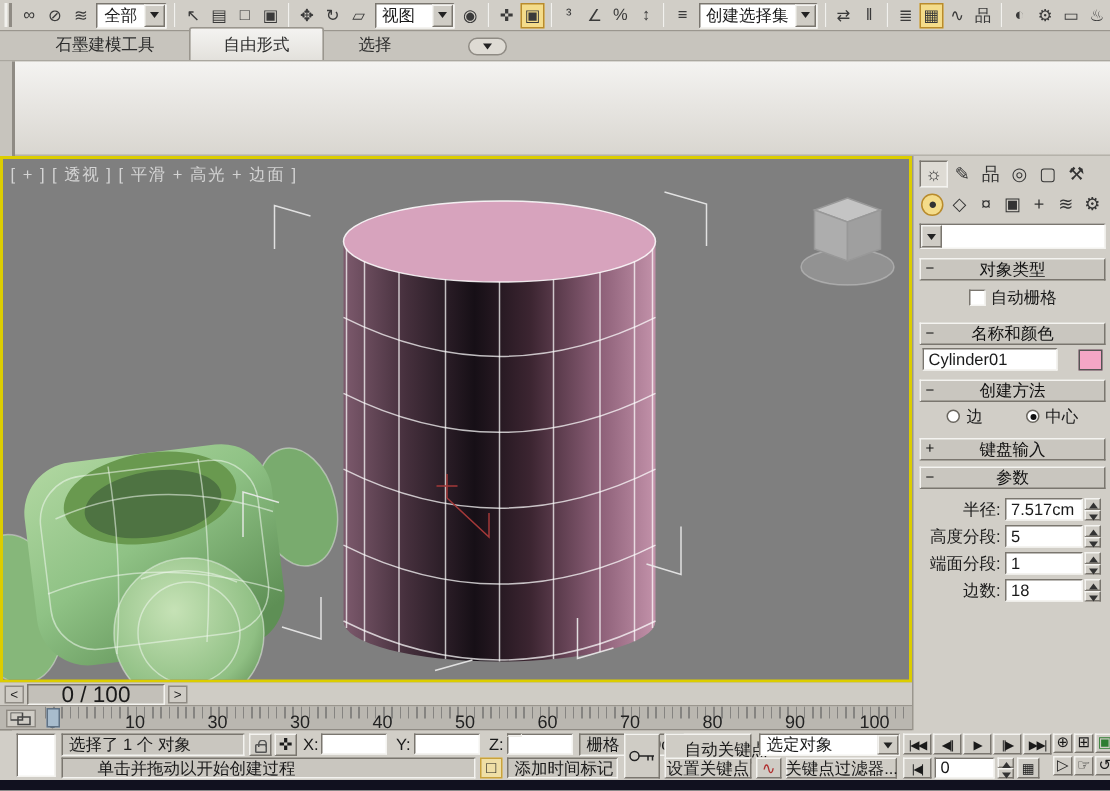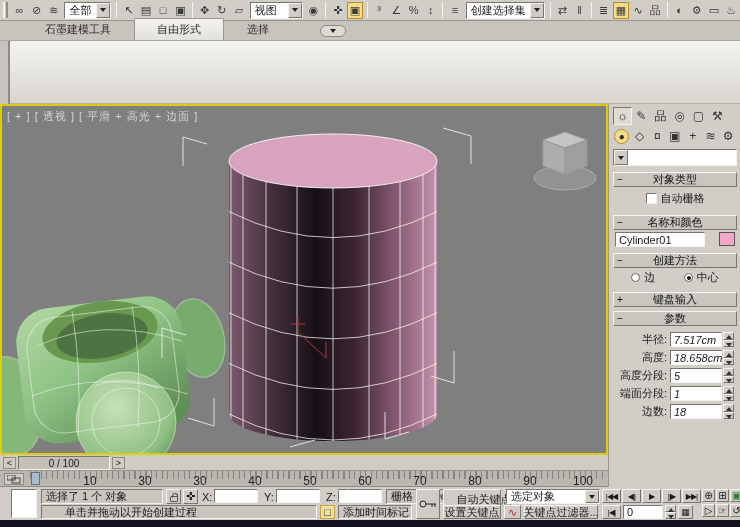--- a/index.html
+++ b/index.html
@@ -12,21 +12,21 @@
   .grip { width:5px; height:16px; border-left:2px solid #f2f1ee; border-right:2px solid #8f8b84; margin:0 3px 0 1px; }
   .tbtn { width:18px; height:17px; display:flex; align-items:center; justify-content:center; font-size:11px; color:#3a3a3a; background:#d1cec7; border:1px solid transparent; margin:0 1px; }
   .tbtn.hl { background:#f4dc8a; border:1px solid #b98b2c; }
   .tsep { width:1px; height:16px; background:#9a968e; border-right:1px solid #f2f1ee; margin:0 3px; }
   .dd { display:flex; align-items:center; height:17px; background:#fff; border:1px solid; border-color:#7a766f #f4f3f0 #f4f3f0 #7a766f; margin:0 2px; }
   .dd .dd-val { padding:0 4px; white-space:nowrap; overflow:hidden; font-size:11px; }
   .dd .dd-arrow { width:14px; height:15px; background:#cfccc5; border:1px solid; border-color:#f4f3f0 #7a766f #7a766f #f4f3f0; display:flex; align-items:center; justify-content:center; }
   .caret { width:0; height:0; border-left:3px solid transparent; border-right:3px solid transparent; border-top:4px solid #222; }
 
   
-  #ribbontabs { position:absolute; left:0; top:21px; width:740px; height:20px; background:#c7c4bd; display:flex; align-items:flex-end; padding-left:22px; border-bottom:1px solid #aaa79f; }
+  #ribbontabs { position:absolute; left:0; top:21px; width:740px; height:20px; background:#c7c4bd; display:flex; align-items:flex-end; padding-left:14px; border-bottom:1px solid #aaa79f; }
   .rtab { padding:3px 22px; font-size:11px; color:#2c2c2c; border:1px solid transparent; border-bottom:none; }
   .rtab.active { background:linear-gradient(#f4f3f1,#e3e1dc); border-color:#9a968e; border-radius:2px 2px 0 0; }
   #ribbon-min { margin-left:28px; margin-bottom:3px; width:26px; height:12px; background:#dedbd4; border:1px solid #8f8b84; border-radius:6px; display:flex; align-items:center; justify-content:center; }
   #ribbonbody { position:absolute; left:10px; top:41px; width:730px; height:63px; background:linear-gradient(#f4f3f1,#d9d6d0); border-bottom:1px solid #b5b2aa; }
   #ribbonedge { position:absolute; left:0; top:41px; width:10px; height:63px; background:#c7c4bd; border-right:2px solid #8f8b84; }
 
   
   #viewport { position:absolute; left:0; top:104px; width:608px; height:351px; background:#7f7f7f; border:2px solid #dccd00; }
   #vp-label { position:absolute; left:5px; top:3px; color:#d4d4d4; font-size:11px; letter-spacing:1px; z-index:3; }
   #vp-svg { position:absolute; left:0; top:0; width:604px; height:347px; }
@@ -40,39 +40,39 @@
   .cat-dd { margin:3px 0 6px 0; }
   .rollout { margin:0 0 4px 0; }
   .roll-hd { position:relative; height:15px; background:#c9c6bf; border:1px solid; border-color:#f4f3f0 #7a766f #7a766f #f4f3f0; display:flex; align-items:center; justify-content:center; font-size:11px; color:#111; }
   .roll-hd .pm { position:absolute; left:3px; top:1px; font-size:10px; color:#111; }
   .roll-bd { padding:3px 1px 2px 1px; }
   .obj-grid { display:grid; grid-template-columns:1fr 1fr; gap:3px 4px; padding:2px 4px; }
   .obj-btn { height:16px; background:#cfccc5; border:1px solid; border-color:#f4f3f0 #7a766f #7a766f #f4f3f0; display:flex; align-items:center; justify-content:center; font-size:11px; }
   .obj-btn.sel { background:#f2c64f; border-color:#b98b2c; }
   .chk-row { display:flex; align-items:center; gap:4px; justify-content:center; padding:1px 0 3px 0; }
   .chk { width:11px; height:11px; background:#fff; border:1px solid; border-color:#7a766f #f4f3f0 #f4f3f0 #7a766f; }
-  .name-row { display:flex; gap:14px; padding:2px 2px; }
+  .name-row { display:flex; align-items:center; gap:14px; padding:2px 2px; }
   .tfield { background:#fff; border:1px solid; border-color:#7a766f #f4f3f0 #f4f3f0 #7a766f; height:15px; display:flex; align-items:center; padding:0 3px; font-size:11px; }
   .swatch { width:16px; height:14px; border:1px solid #555; }
   .radio-row { display:flex; align-items:center; justify-content:space-around; padding:2px 4px 3px 4px; }
   .radio { width:9px; height:9px; border-radius:50%; background:#fff; border:1px solid #6a665f; display:inline-block; margin-right:4px; position:relative; top:1px; }
   .radio.on::after { content:""; position:absolute; left:2px; top:2px; width:4px; height:4px; border-radius:50%; background:#111; }
   .param-row { display:flex; align-items:center; justify-content:flex-end; margin:3px 2px; }
   .param-label { margin-right:3px; white-space:nowrap; }
-  .param-field { width:52px;font-style:italic; }
+  .param-field { width:52px; }
   .spin { width:11px; height:15px; display:flex; flex-direction:column; margin-left:1px; }
   .spin span { flex:1; background:#cfccc5; border:1px solid; border-color:#f4f3f0 #7a766f #7a766f #f4f3f0; position:relative; }
   .spin span::after { content:""; position:absolute; left:2px; border-left:3px solid transparent; border-right:3px solid transparent; }
   .spin .up::after { top:2px; border-bottom:4px solid #333; }
   .spin .dn::after { top:2px; border-top:4px solid #333; }
 
   
   #timerow { position:absolute; left:0; top:455px; width:608px; height:16px; background:#cfccc5; border-bottom:1px solid #9a968e; }
   .tarrow { position:absolute; top:2px; width:13px; height:12px; background:#cfccc5; border:1px solid #8f8b84; text-align:center; line-height:10px; font-size:9px; }
-  #tslider { position:absolute; left:18px; top:1px; width:92px; height:14px; background:#c3c0b9; border:1px solid; border-color:#7a766f #f4f3f0 #f4f3f0 #7a766f; text-align:center; line-height:13px; font-size:10px; }
+  #tslider { position:absolute; left:18px; top:1px; width:92px; height:14px; background:#c3c0b9; border:1px solid; border-color:#7a766f #f4f3f0 #f4f3f0 #7a766f; text-align:center; line-height:13px; font-size:15px; }
   #ruler { position:absolute; left:0; top:471px; width:608px; height:16px; background:#bab7b0; border-bottom:1px solid #8f8b84; overflow:hidden; }
   #tickstrip { position:absolute; left:30px; top:0; right:4px; height:8px;
     background:repeating-linear-gradient(90deg, rgba(90,90,90,.55) 0 1px, transparent 1px 5.5px); }
   .tick-num { position:absolute; top:3px; width:22px; text-align:center; font-size:12px; color:#222; }
   #frame-marker { position:absolute; left:31px; top:1px; width:9px; height:13px; background:#a8bccd; border:1px solid #5f7183; }
   #mce-btn { position:absolute; left:4px; top:2px; width:20px; height:12px; background:#cfccc5; border:1px solid #8f8b84; display:flex; align-items:center; justify-content:center; }
 
   
   #statusbar { position:absolute; left:8px; top:487px; width:740px; height:33px; background:#d1cec7; }
   .sunken { background:#c9c6bf; border:1px solid; border-color:#7a766f #f4f3f0 #f4f3f0 #7a766f; display:flex; align-items:center; padding:0 4px; font-size:11px; white-space:nowrap; overflow:hidden; }
@@ -332,30 +332,20 @@
           <span class="param-label">半径:</span>
           <div class="tfield param-field">
               <span>7.517cm</span>
             </div>
           <div class="spin">
               <span class="up"></span>
               <span class="dn"></span>
             </div>
         </div>
         <div class="param-row">
-          <span class="param-label">高度:</span>
-          <div class="tfield param-field">
-              <span>18.658cm</span>
-            </div>
-          <div class="spin">
-              <span class="up"></span>
-              <span class="dn"></span>
-            </div>
-        </div>
-        <div class="param-row">
           <span class="param-label">高度分段:</span>
           <div class="tfield param-field">
               <span>5</span>
             </div>
           <div class="spin">
               <span class="up"></span>
               <span class="dn"></span>
             </div>
         </div>
         <div class="param-row">

